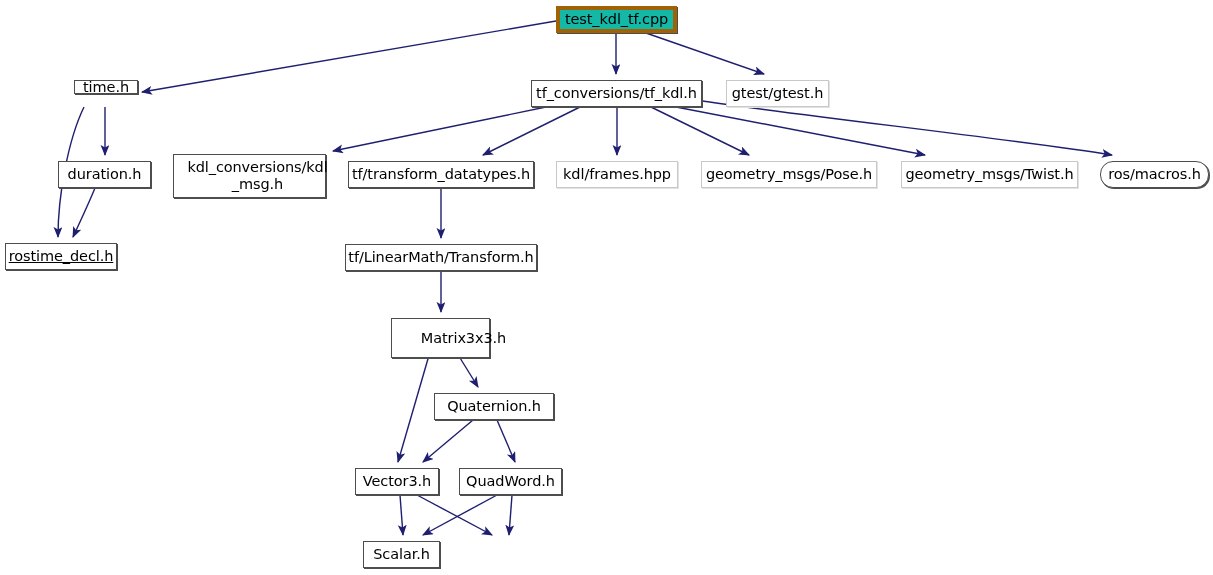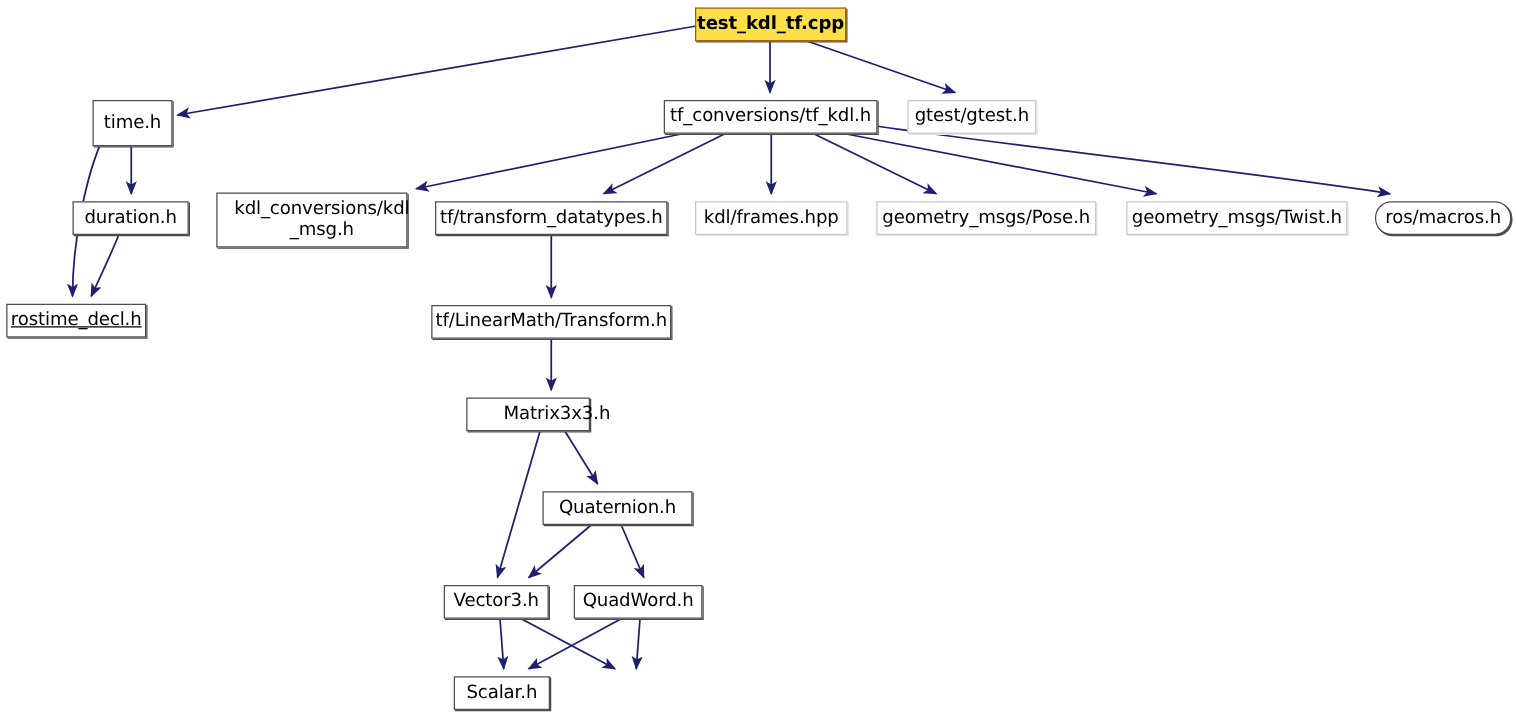--- a/index.html
+++ b/index.html
@@ -39,24 +39,23 @@
   }
   .gnode.strong {
     border: 1px solid #4d4d4d;
     box-shadow: 1px 1px 0 0 #4d4d4d;
   }
   .gnode.faint {
     border: 1px solid #c8c8c8;
     box-shadow: 1px 1px 0 0 #e2e2e2;
   }
   .gnode.root {
-    border: 1px solid #a16207;
+    border: 4px solid #a16207;
     box-shadow: 1px 1px 0 0 #4d4d4d;
-    background: #fde047;
-    font-weight: bold;
+    background: #14b8a6;
   }
   .gnode.twoline {
     line-height: 1.18;
   }
 </style>
 </head>
 <body>
 
 <div id="graph-canvas">
   <svg id="edge-layer" viewBox="0 0 1213 575" xmlns="http://www.w3.org/2000/svg">
@@ -85,33 +84,33 @@
         <path d="M 473,420 L 423,462" fill="none" stroke="#1f1f70" stroke-width="1.4" marker-end="url(#arrowhead)"></path>
         <path d="M 497,420 L 515,462" fill="none" stroke="#1f1f70" stroke-width="1.4" marker-end="url(#arrowhead)"></path>
         <path d="M 400,495 L 403,535" fill="none" stroke="#1f1f70" stroke-width="1.4" marker-end="url(#arrowhead)"></path>
         <path d="M 417,495 L 492,535" fill="none" stroke="#1f1f70" stroke-width="1.4" marker-end="url(#arrowhead)"></path>
         <path d="M 497,495 L 423,535" fill="none" stroke="#1f1f70" stroke-width="1.4" marker-end="url(#arrowhead)"></path>
         <path d="M 512,495 L 509,535" fill="none" stroke="#1f1f70" stroke-width="1.4" marker-end="url(#arrowhead)"></path>
       </g>
   </svg>
   <div id="nodes-group">
       <div class="gnode root" style="left: 556px; top: 6px; width: 121px; height: 27px;">test_kdl_tf.cpp</div>
-      <div class="gnode strong" style="left: 74px; top: 80px; width: 64px; height: 37px;">time.h</div>
+      <div class="gnode strong" style="left: 74px; top: 80px; width: 64px; height: 14px;">time.h</div>
       <div class="gnode strong" style="left: 531px; top: 80px; width: 171px; height: 27px;">tf_conversions/tf_kdl.h</div>
       <div class="gnode faint" style="left: 726px; top: 80px; width: 103px; height: 27px;">gtest/gtest.h</div>
       <div class="gnode strong" style="left: 58px; top: 161px; width: 93px; height: 27px;">duration.h</div>
       <div class="gnode strong twoline" style="left: 173px; top: 154px; width: 153px; height: 44px; padding-left: 16px;">kdl_conversions/kdl
 _msg.h</div>
       <div class="gnode strong" style="left: 348px; top: 161px; width: 186px; height: 27px;">tf/transform_datatypes.h</div>
       <div class="gnode faint" style="left: 556px; top: 161px; width: 122px; height: 27px;">kdl/frames.hpp</div>
       <div class="gnode faint" style="left: 701px; top: 161px; width: 176px; height: 27px;">geometry_msgs/Pose.h</div>
       <div class="gnode faint" style="left: 901px; top: 161px; width: 177px; height: 27px;">geometry_msgs/Twist.h</div>
       <div class="gnode strong" style="left: 1100px; top: 161px; width: 109px; height: 27px; border-radius: 13px;">ros/macros.h</div>
       <div class="gnode strong" style="left: 5px; top: 243px; width: 112px; height: 27px; text-decoration: underline;">rostime_decl.h</div>
       <div class="gnode strong" style="left: 345px; top: 244px; width: 192px; height: 27px;">tf/LinearMath/Transform.h</div>
-      <div class="gnode strong" style="left: 373px; top: 318px; width: 99px; height: 27px; padding-left: 46px;">Matrix3x3.h</div>
+      <div class="gnode strong" style="left: 391px; top: 318px; width: 99px; height: 40px; padding-left: 46px;">Matrix3x3.h</div>
       <div class="gnode strong" style="left: 434px; top: 393px; width: 120px; height: 27px;">Quaternion.h</div>
       <div class="gnode strong" style="left: 355px; top: 468px; width: 84px; height: 27px;">Vector3.h</div>
       <div class="gnode strong" style="left: 459px; top: 468px; width: 103px; height: 27px;">QuadWord.h</div>
       <div class="gnode strong" style="left: 363px; top: 541px; width: 77px; height: 27px;">Scalar.h</div>
       <div class="gnode strong" style="left: 465px; top: 541px; width: 85px; height: 27px; margin-top: 47px;">MinMax.h</div>
     </div>
 </div>
 
 </body></html>

